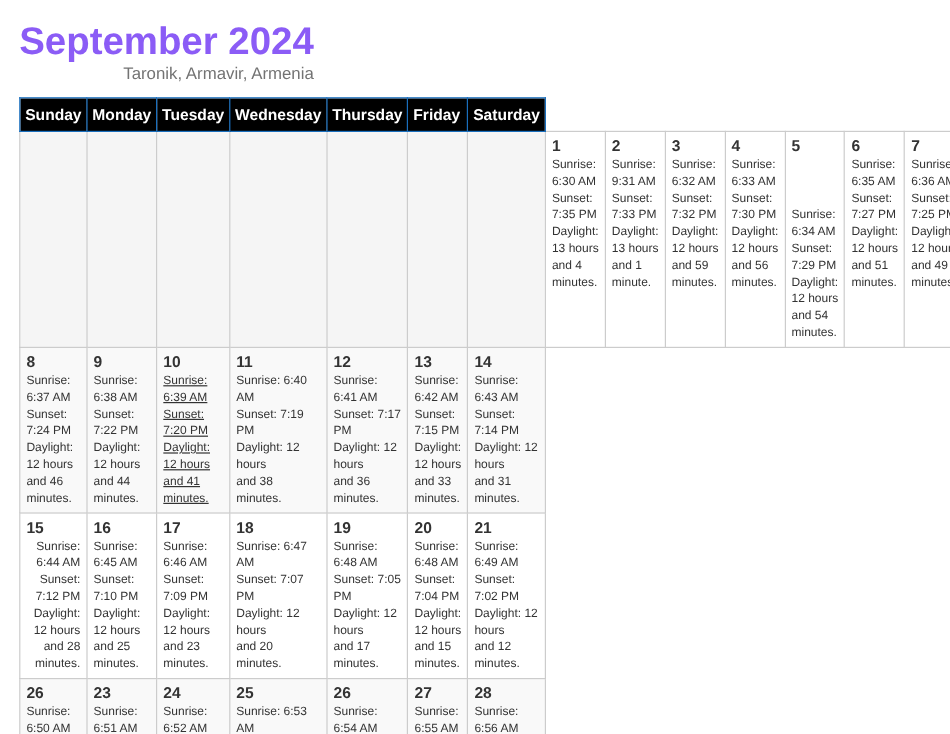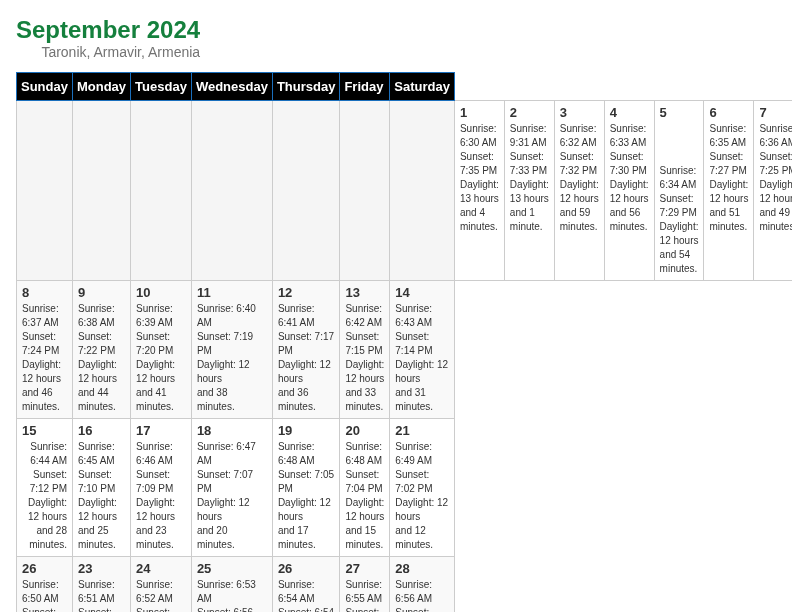--- a/index.html
+++ b/index.html
@@ -29,23 +29,23 @@
     }
     .logo-text span { color: #1a6fbd; }
     .logo-icon {
       width: 28px;
       height: 28px;
     }
     .title-section {
       text-align: right;
     }
     .month-title {
-      font-size: 24px;
+      font-size: 32px;
       font-weight: bold;
-      color: #15803d;
+      color: #8b5cf6;
     }
     .subtitle {
       font-size: 14px;
       color: #737373;
     }
     .calendar {
       width: 100%;
       border-collapse: collapse;
       font-size: 11px;
     }
@@ -174,21 +174,21 @@
         </td>
         <td>
           <span class="day-number">9</span>
           <div class="day-info" style="white-space: pre-line;">Sunrise: 6:38 AM
 Sunset: 7:22 PM
 Daylight: 12 hours
 and 44 minutes.</div>
         </td>
         <td>
           <span class="day-number">10</span>
-          <div class="day-info" style="white-space: pre-line;">Sunrise: 6:39 AM
+          <div class="day-info" style="white-space: pre-line; text-decoration: underline;">Sunrise: 6:39 AM
 Sunset: 7:20 PM
 Daylight: 12 hours
 and 41 minutes.</div>
         </td>
         <td>
           <span class="day-number">11</span>
           <div class="day-info" style="white-space: pre-line;">Sunrise: 6:40 AM
 Sunset: 7:19 PM
 Daylight: 12 hours
 and 38 minutes.</div>

